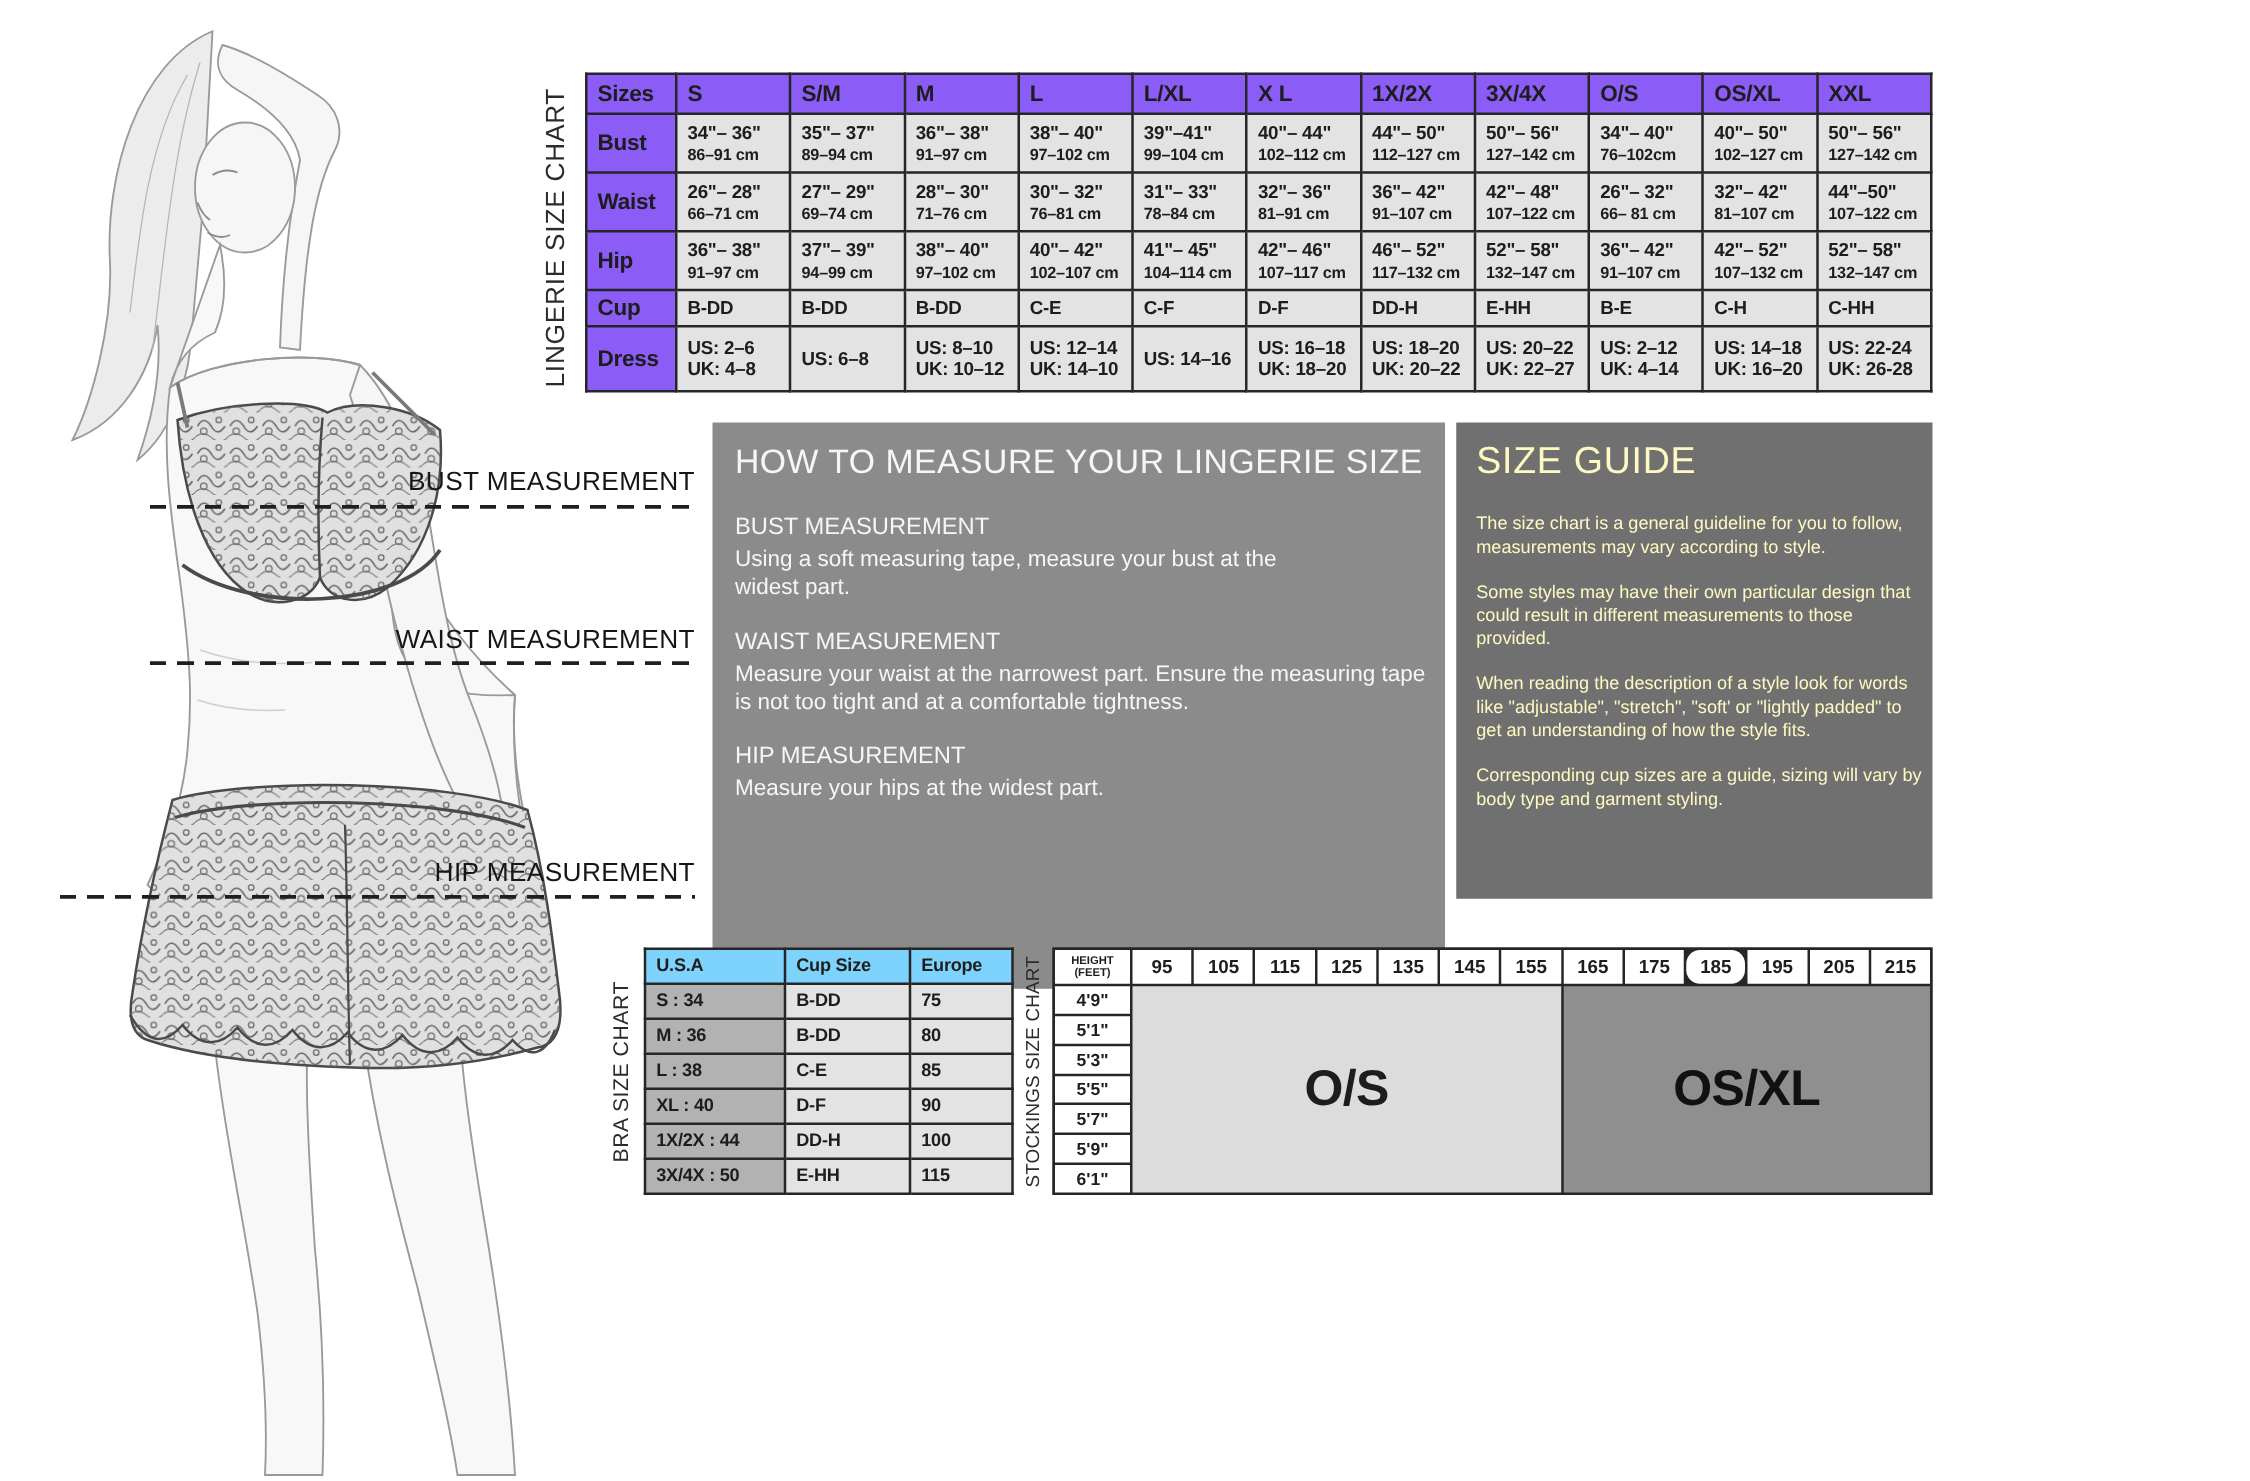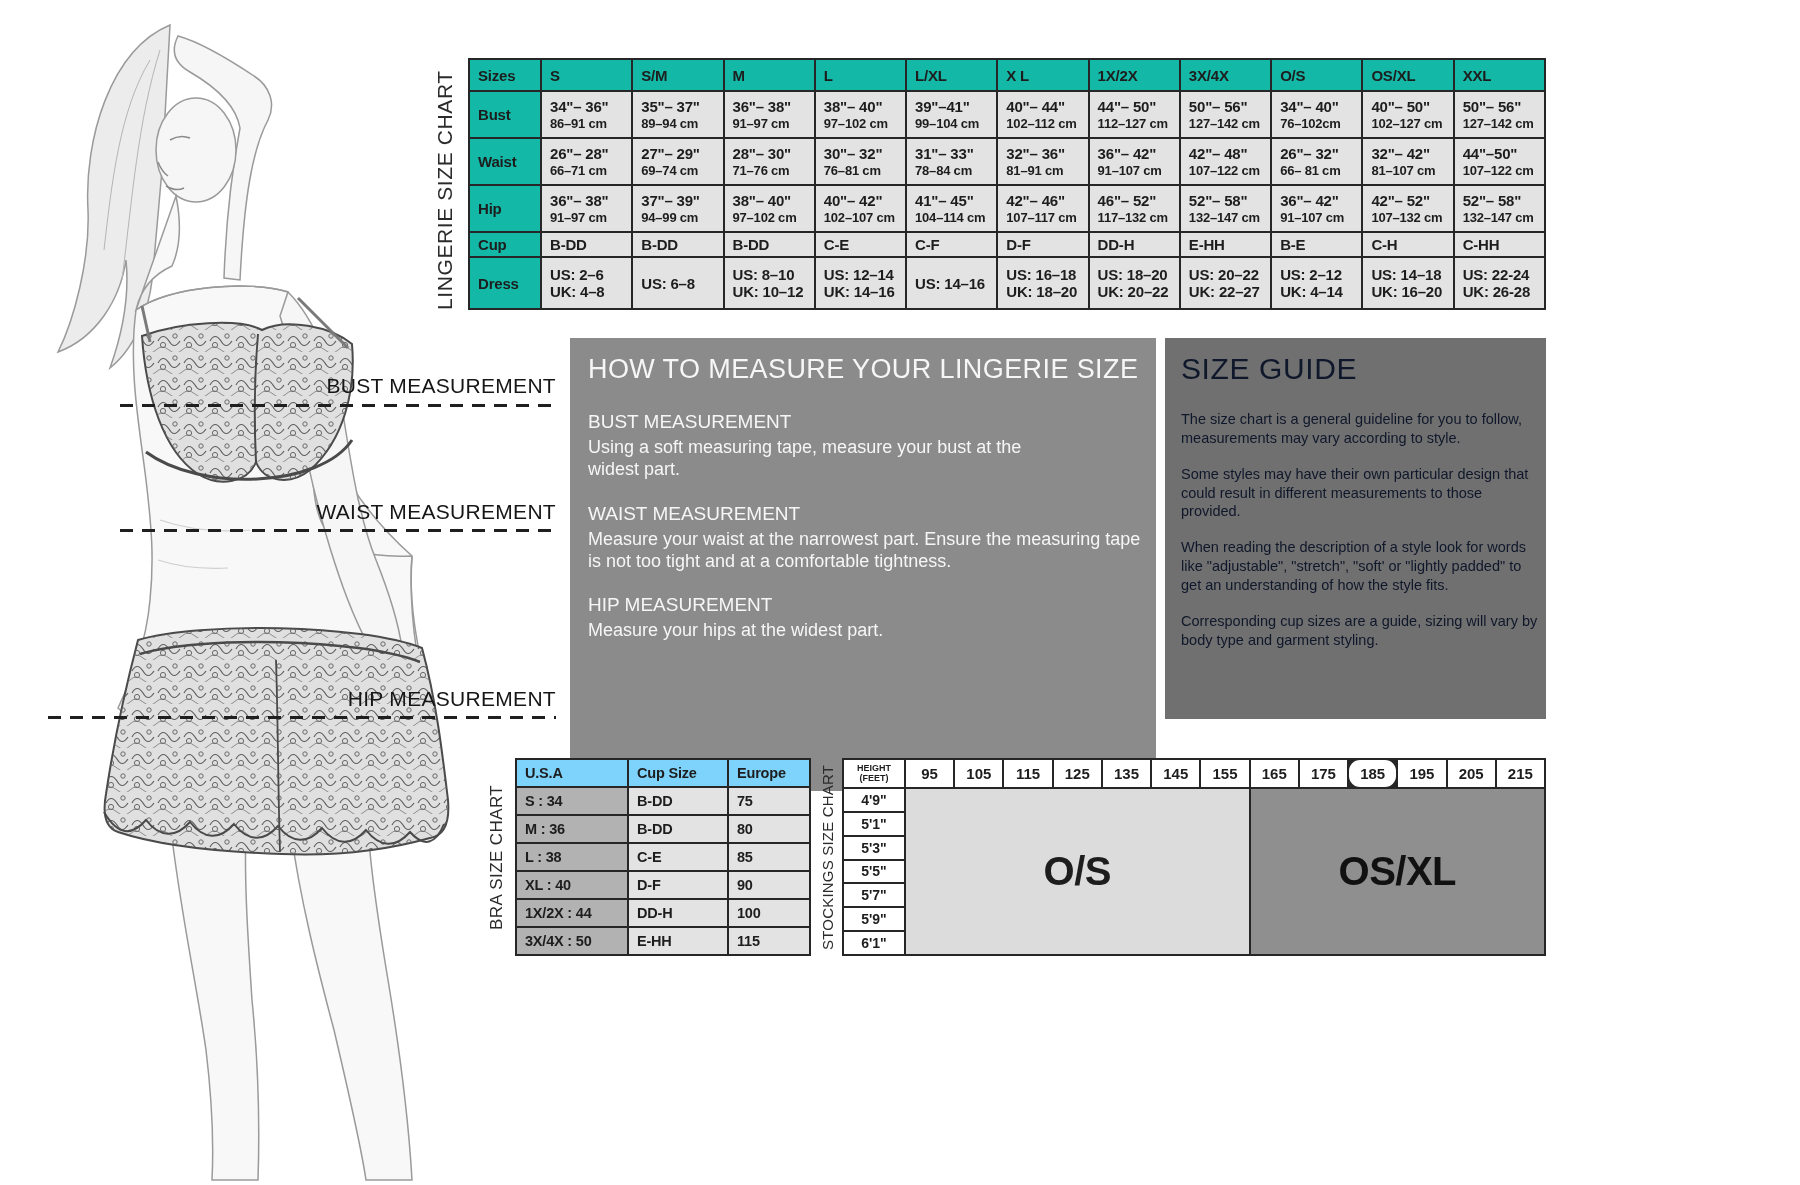--- a/index.html
+++ b/index.html
@@ -30,21 +30,21 @@
   .vlabel.mid   { font-size:17px; letter-spacing:.4px; }
   .vlabel.small { font-size:15px; letter-spacing:.2px; }
 
   
   table.grid { border-collapse:collapse; table-layout:fixed; position:absolute; }
   table.grid th, table.grid td {
     border:2px solid #262626; padding:3px 8px; text-align:left; vertical-align:middle;
     font-weight:bold; letter-spacing:-.2px;
   }
   #lingerie-table { left:468px; top:58px; width:1078px; }
-  #lingerie-table th { background:#14b8a6; font-size:15px; }
+  #lingerie-table th { background:#8b5cf6; font-size:18px; }
   #lingerie-table td { background:#e3e3e3; font-size:15px; }
   #lingerie-table td div.sub { font-size:13px; margin-top:1px; }
   #lingerie-table tr.h32 { height:32px; }
   #lingerie-table tr.h47 { height:47px; }
   #lingerie-table tr.h35 { height:20px; }
   #lingerie-table tr.h52 { height:52px; }
 
   #bra-table { left:515px; top:758px; width:294px; }
   #bra-table th { background:#7dd3fc; font-size:14.5px; }
   #bra-table td { background:#e3e3e3; font-size:14.5px; }
@@ -55,21 +55,21 @@
   .measure-box {
     position:absolute; left:570px; top:338px; width:586px; height:453px;
     background:#8b8b8b; color:#f6f6f6; box-sizing:border-box; padding:16px 14px 0 18px;
   }
   .measure-box h1 { margin:0 0 26px 0; font-size:27px; font-weight:400; letter-spacing:.4px; }
   .measure-box h2 { margin:22px 0 3px 0; font-size:19px; font-weight:400; }
   .measure-box p  { margin:0; font-size:18px; font-weight:400; line-height:1.24; }
 
   .guide-box {
     position:absolute; left:1165px; top:338px; width:381px; height:381px;
-    background:#707070; color:#0f172a; box-sizing:border-box; padding:14px 8px 0 16px;
+    background:#707070; color:#fef9c3; box-sizing:border-box; padding:14px 8px 0 16px;
   }
   .guide-box h1 { margin:0 0 24px 0; font-size:30px; font-weight:400; letter-spacing:.6px; }
   .guide-box p  { margin:0 0 17px 0; font-size:14.5px; line-height:1.3; }
 
   
   .stockings {
     position:absolute; left:842px; top:758px; width:704px; height:198px;
     display:grid; grid-template-columns:60px repeat(13,1fr); grid-template-rows:27px repeat(7,1fr);
     gap:2px; background:#262626; border:2px solid #262626; box-sizing:border-box;
   }
@@ -360,21 +360,21 @@
           </td>
           <td>
             <div>US: 6–8</div>
           </td>
           <td>
             <div>US: 8–10</div>
             <div>UK: 10–12</div>
           </td>
           <td>
             <div>US: 12–14</div>
-            <div>UK: 14–16</div>
+            <div>UK: 14–10</div>
           </td>
           <td>
             <div>US: 14–16</div>
           </td>
           <td>
             <div>US: 16–18</div>
             <div>UK: 18–20</div>
           </td>
           <td>
             <div>US: 18–20</div>

